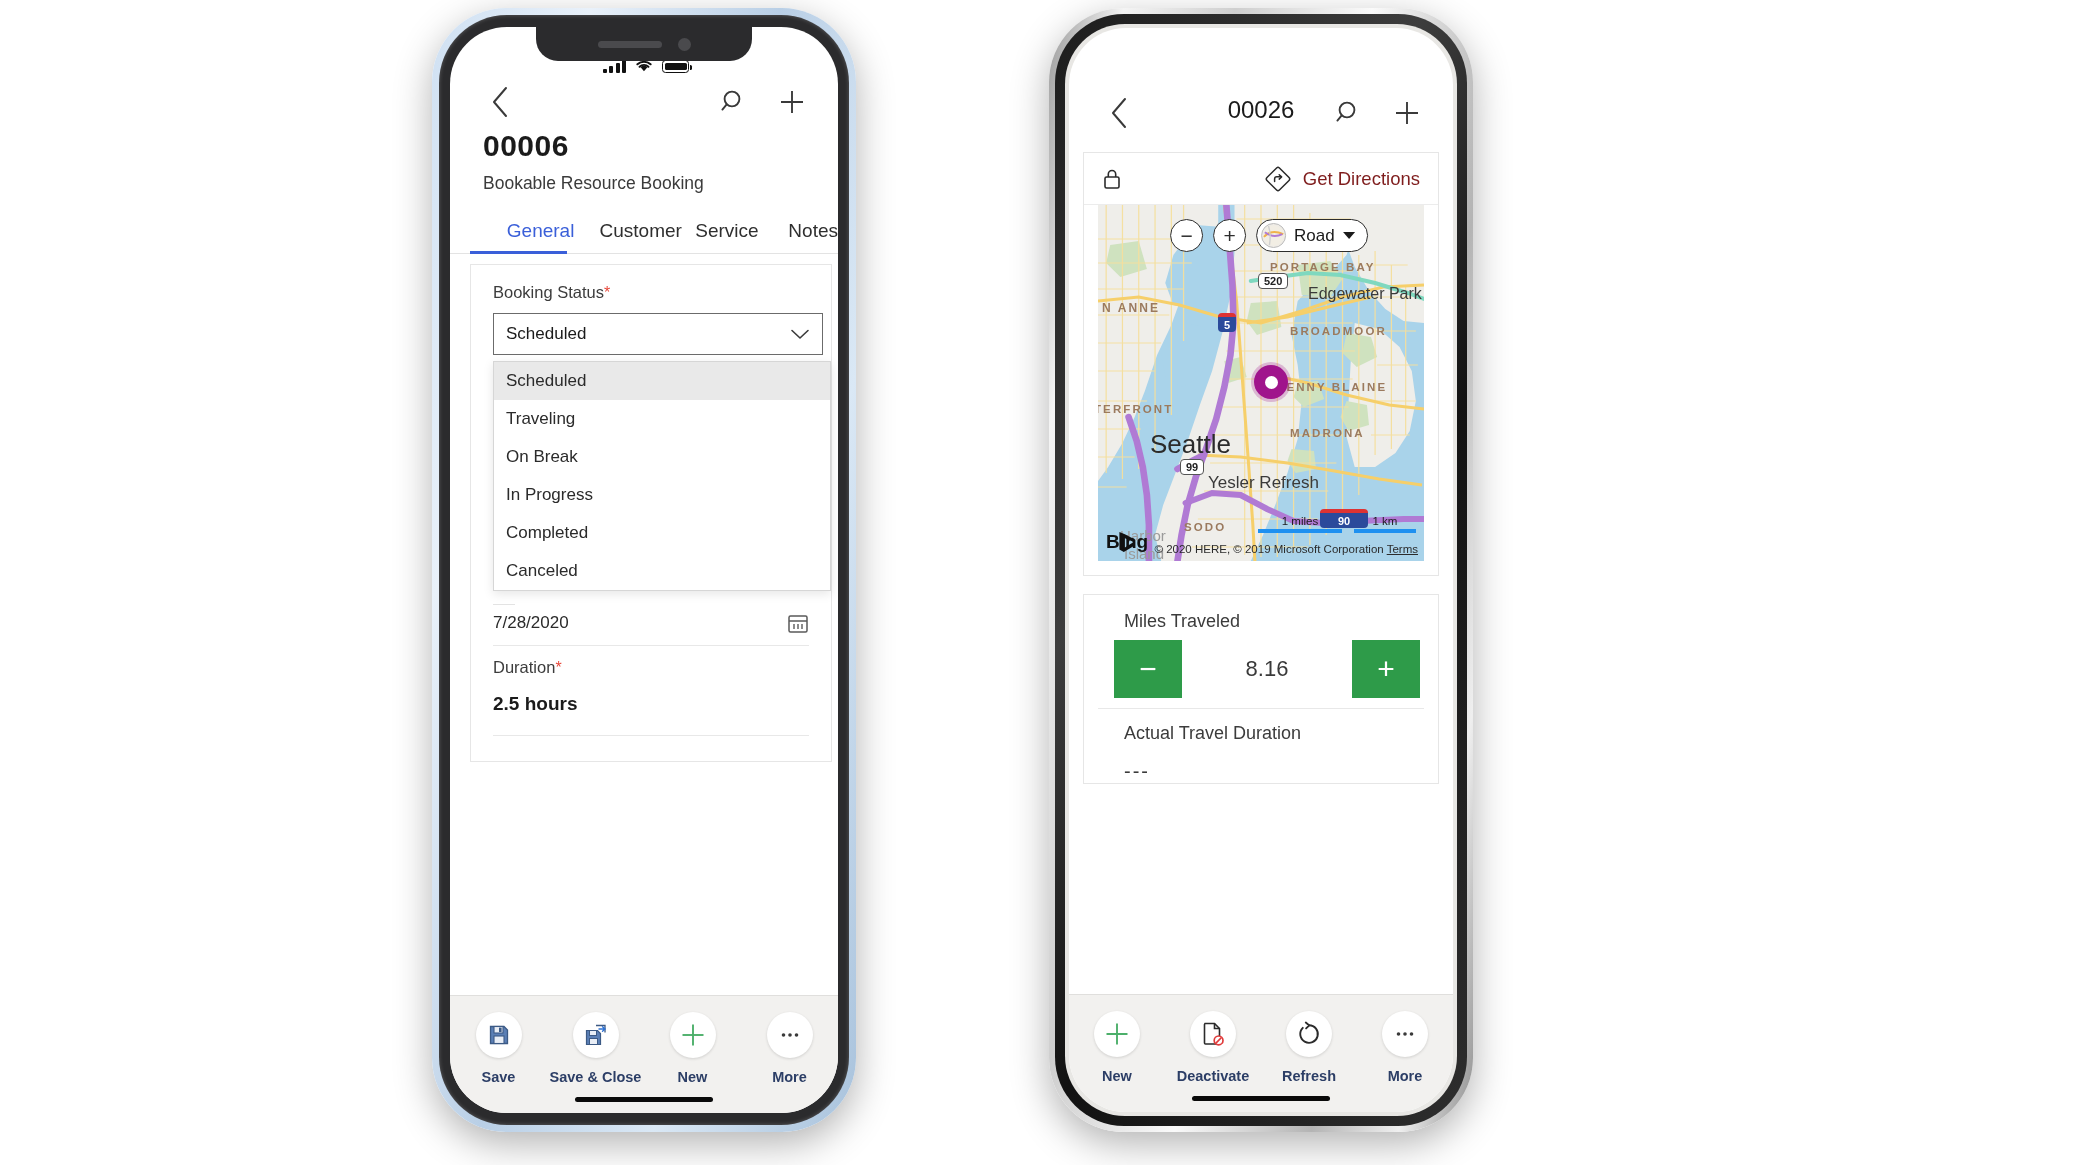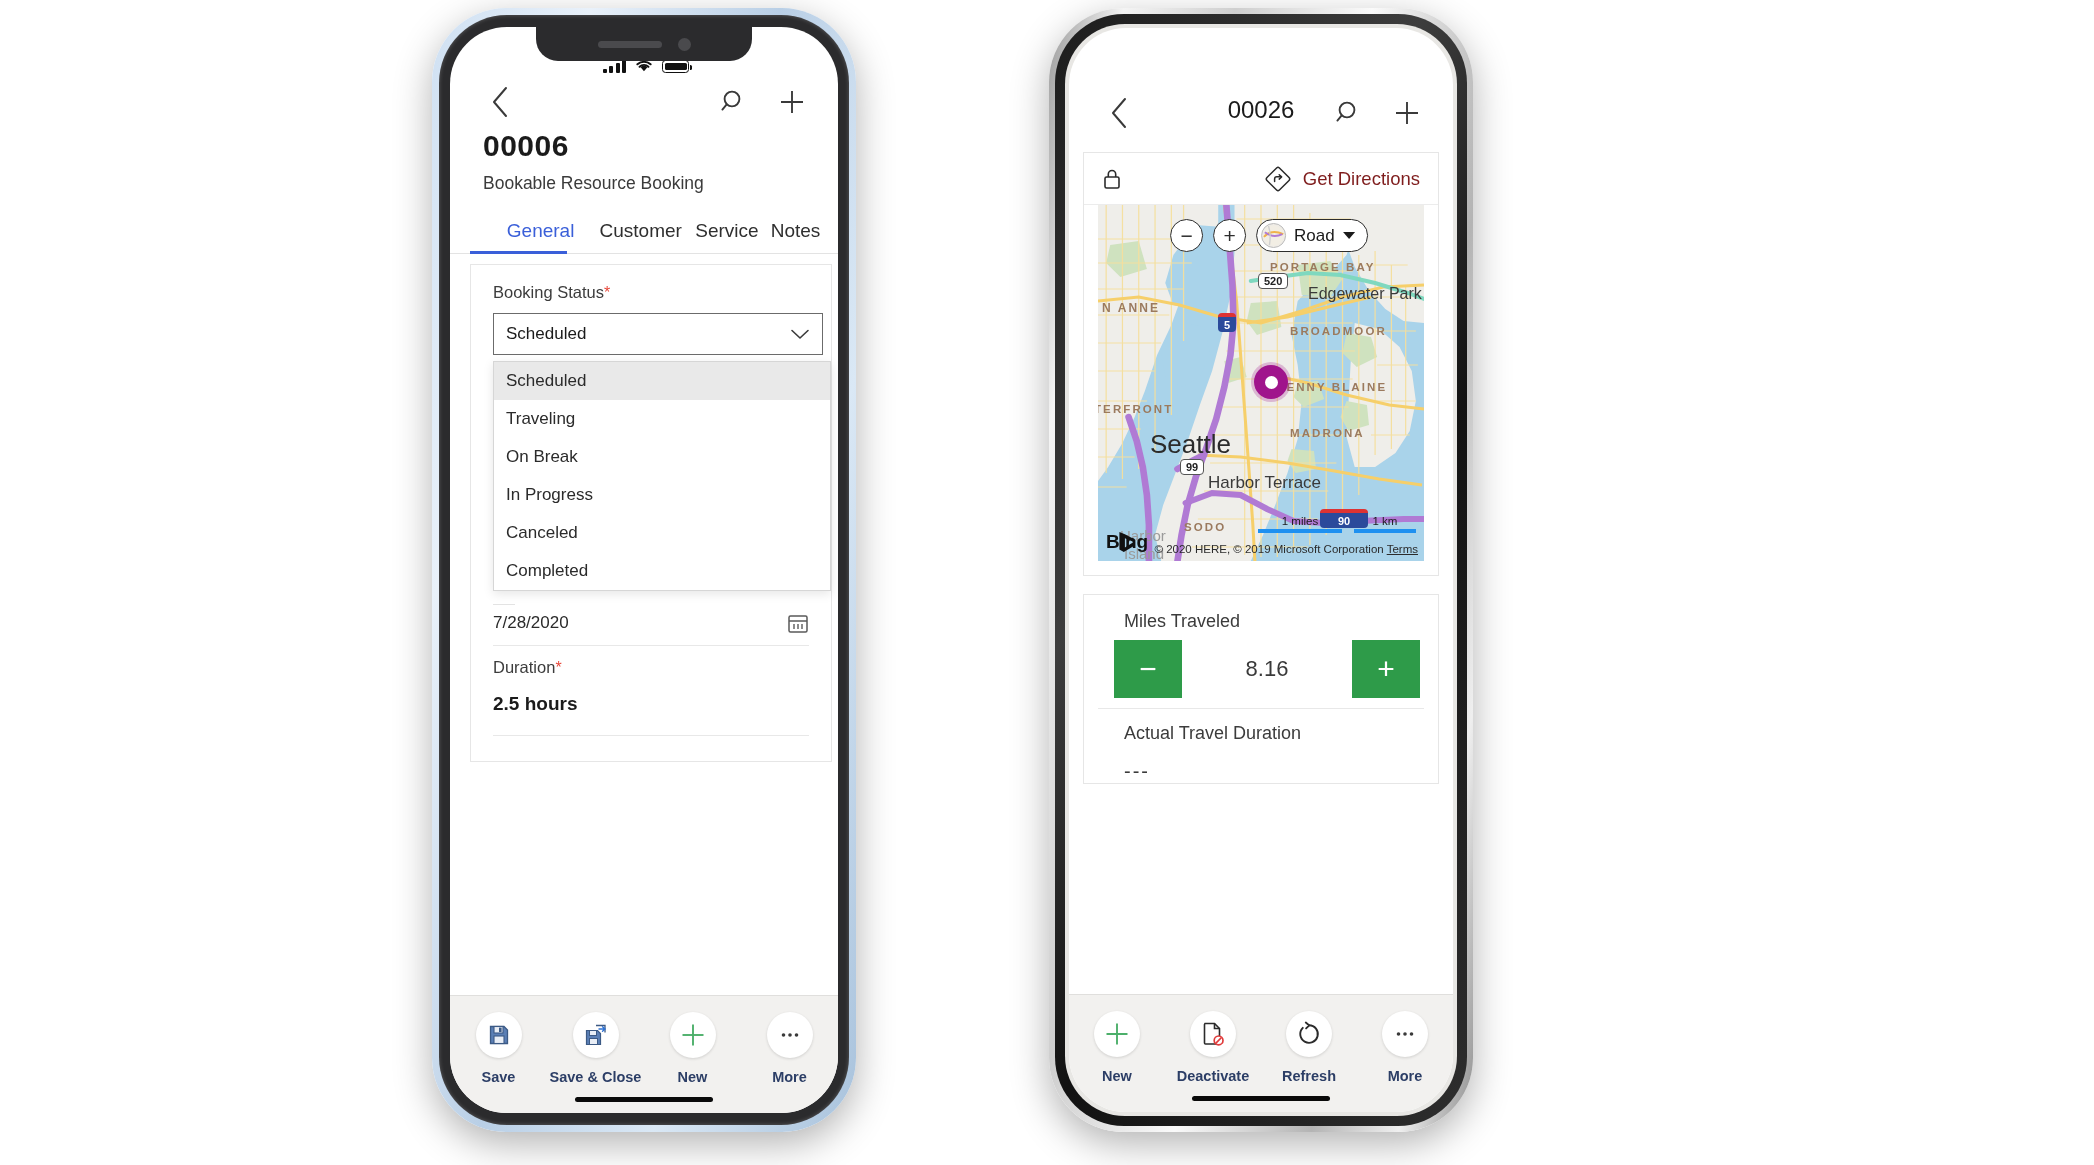--- a/index.html
+++ b/index.html
@@ -242,21 +242,21 @@
       </div>
 
       <div class="rec-id1">00006</div>
       <div class="rec-type1">Bookable Resource Booking</div>
 
       <div class="tabs1">
         <div class="tabs1-line"></div>
         <div class="tab1 active" style="width:137px;text-align:center">General</div>
         <div class="tab1" style="width:101px;text-align:center">Customer</div>
         <div class="tab1" style="width:104px;text-align:center">Service</div>
-        <div class="tab1" style="width:80px;text-align:left">Notes</div>
+        <div class="tab1" style="width:80px;text-align:right">Notes</div>
         <div class="tabs1-ind"></div>
       </div>
 
       <div class="card1">
         <div>
           <span class="fld-label">Booking Status</span><span class="req">*</span>
         </div>
 
         <div class="dd-box">
           <span>Scheduled</span>
@@ -267,22 +267,22 @@
 
         <div class="ghost-line" style="top:139px"></div>
         <div class="ghost-line" style="top:240px"></div>
         <div class="ghost-line" style="top:339px"></div>
 
         <div class="dd-list">
           <div class="dd-item sel">Scheduled</div>
           <div class="dd-item">Traveling</div>
           <div class="dd-item">On Break</div>
           <div class="dd-item">In Progress</div>
+          <div class="dd-item">Completed</div>
           <div class="dd-item">Canceled</div>
-          <div class="dd-item">Completed</div>
         </div>
 
         <div style="position:absolute; left:22px; right:22px; top:336px;">
           <div class="val-row">
             <span>7/28/2020</span>
             <svg width="22" height="22" viewBox="0 0 22 22">
               <rect x="2" y="4" width="18" height="16" rx="1.5" stroke="#5a5a5a" stroke-width="1.5" fill="none"></rect>
               <line x1="2" y1="9" x2="20" y2="9" stroke="#5a5a5a" stroke-width="1.5"></line>
               <line x1="7" y1="12" x2="7" y2="17" stroke="#5a5a5a" stroke-width="1.4"></line>
               <line x1="11" y1="12" x2="11" y2="17" stroke="#5a5a5a" stroke-width="1.4"></line>
@@ -466,21 +466,21 @@
           </div>
 
           <div style="position:absolute;left:172px;top:56px;font-size:11.5px;letter-spacing:2.1px;color:#9b7a5e;font-weight:bold">PORTAGE BAY</div>
           <div style="position:absolute;left:4px;top:96px;font-size:12px;letter-spacing:2.1px;color:#9b7a5e;font-weight:bold">N ANNE</div>
           <div style="position:absolute;left:210px;top:80px;font-size:16px;color:#3a3a3a">Edgewater Park</div>
           <div style="position:absolute;left:192px;top:120px;font-size:11.5px;letter-spacing:2.1px;color:#9b7a5e;font-weight:bold">BROADMOOR</div>
           <div style="position:absolute;left:178px;top:176px;font-size:11.5px;letter-spacing:2.1px;color:#9b7a5e;font-weight:bold">DENNY BLAINE</div>
           <div style="position:absolute;left:192px;top:222px;font-size:11.5px;letter-spacing:2.1px;color:#9b7a5e;font-weight:bold">MADRONA</div>
           <div style="position:absolute;left:-4px;top:198px;font-size:11.5px;letter-spacing:2.1px;color:#9b7a5e;font-weight:bold">TERFRONT</div>
           <div style="position:absolute;left:52px;top:224px;font-size:26px;color:#2b2b2b">Seattle</div>
-          <div style="position:absolute;left:110px;top:268px;font-size:17px;color:#3a3a3a">Harbor Terrace</div>
+          <div style="position:absolute;left:110px;top:268px;font-size:17px;color:#3a3a3a">Yesler Refresh</div>
           <div style="position:absolute;left:86px;top:316px;font-size:11.5px;letter-spacing:2.1px;color:#9b7a5e;font-weight:bold">SODO</div>
           <div style="position:absolute;left:22px;top:322px;font-size:15px;color:#9b9b9b">Harbor</div>
           <div style="position:absolute;left:26px;top:340px;font-size:15px;color:#9b9b9b">Island</div>
 
           <div style="position:absolute;left:160px;top:68px;background:#fff;border:1.4px solid #555;border-radius:4px;padding:1px 5px;font-size:11px;font-weight:bold;color:#222">520</div>
           <div style="position:absolute;left:120px;top:108px;background:#2b4a9b;border-top:4px solid #d33;border-radius:4px;padding:2px 6px 1px;font-size:11px;font-weight:bold;color:#fff">5</div>
           <div style="position:absolute;left:82px;top:254px;background:#fff;border:1.4px solid #555;border-radius:4px;padding:1px 5px;font-size:11px;font-weight:bold;color:#222">99</div>
           <div style="position:absolute;left:222px;top:304px;background:#2b4a9b;border-top:4px solid #d33;border-radius:4px;padding:2px 18px 1px;font-size:11px;font-weight:bold;color:#fff">90</div>
 
           <div class="pin" style="left:156px;top:160px">

